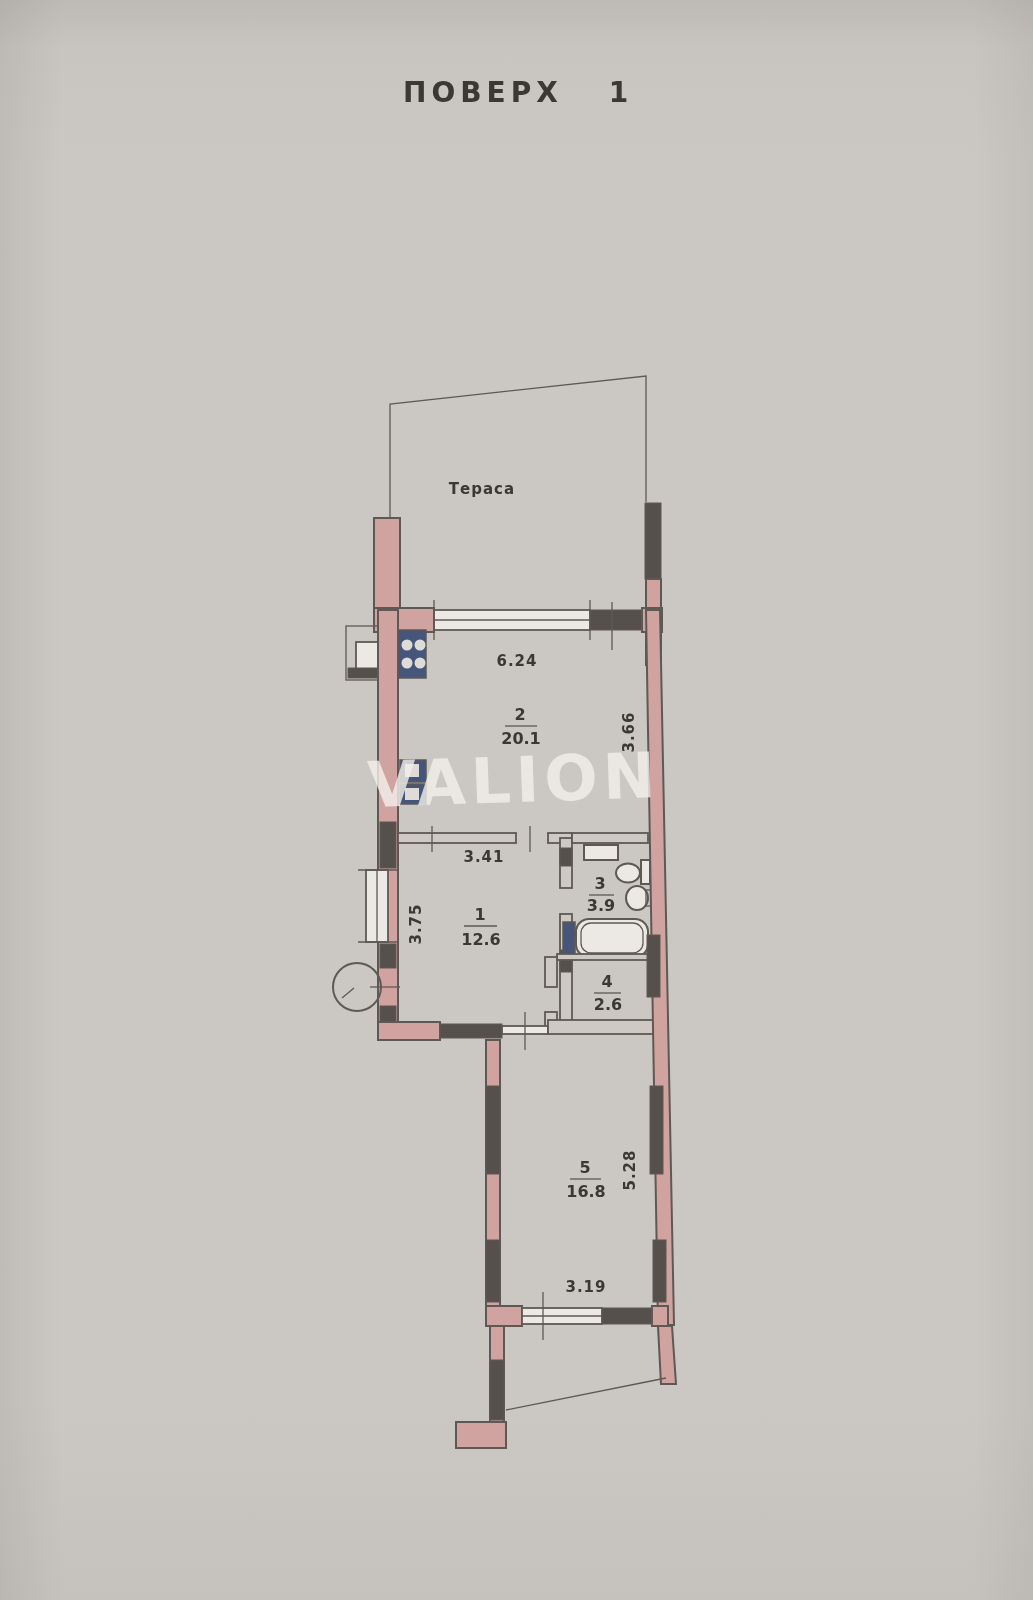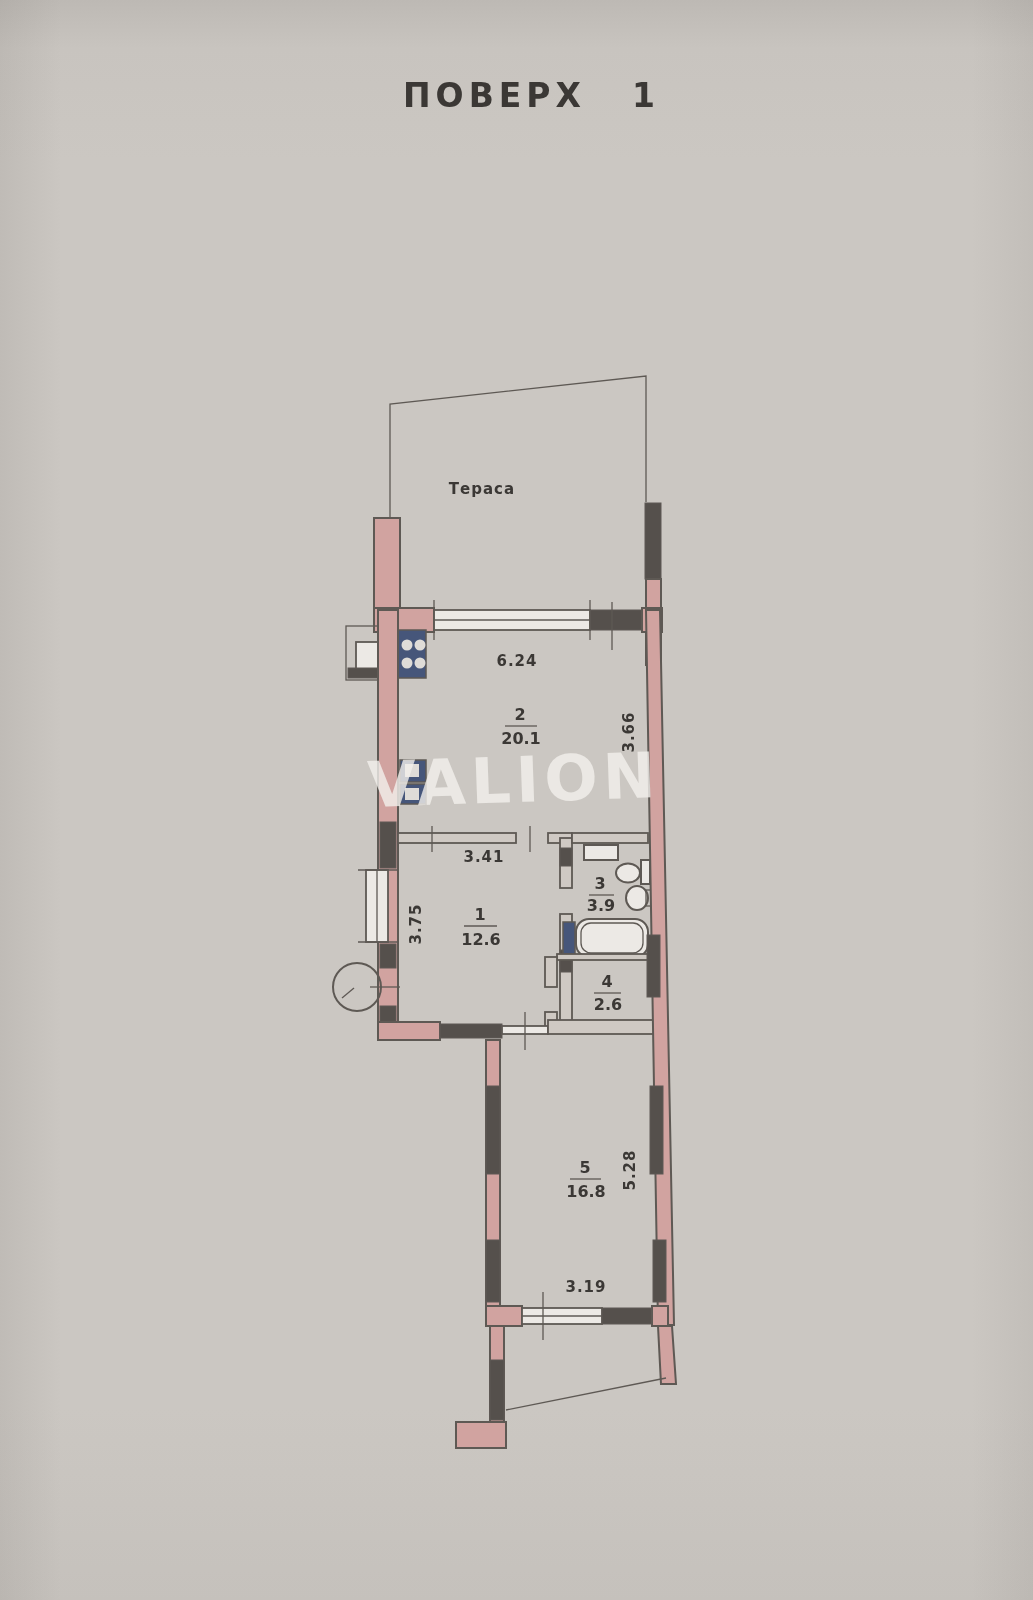--- a/index.html
+++ b/index.html
@@ -14,21 +14,21 @@
   *{margin:0;padding:0;box-sizing:border-box;}
   body{
     width:1033px;height:1600px;position:relative;overflow:hidden;
     background:linear-gradient(180deg,#bdb9b4 0%,#c8c4bf 3%,var(--background) 10%,var(--background) 88%,#c5c1bc 100%);
     font-family:"DejaVu Sans",sans-serif;
   }
   .scan-shade{position:absolute;inset:0;pointer-events:none;
     background:linear-gradient(90deg,rgba(90,85,80,.10) 0%,rgba(0,0,0,0) 6%,rgba(0,0,0,0) 94%,rgba(90,85,80,.08) 100%);}
   .title{
     position:absolute;left:403px;top:76px;display:flex;gap:46px;align-items:baseline;
-    font-size:33px;font-weight:600;letter-spacing:5px;color:var(--text);
+    font-size:28px;font-weight:600;letter-spacing:5px;color:var(--text);
   }
   .watermark{
     position:absolute;left:349px;top:744px;width:330px;text-align:center;
     font-size:63px;font-weight:bold;letter-spacing:5px;color:var(--watermark);
     transform:rotate(-2deg);z-index:5;user-select:none;
   }
   svg{position:absolute;left:0;top:0;}
   .wall{fill:var(--wall-fill);stroke:var(--line);stroke-width:2;}
   .wall-dark{fill:var(--wall-dark);stroke:var(--line);stroke-width:1;}
   .wall-light{fill:#cfc9c3;stroke:var(--line);stroke-width:1.8;}

